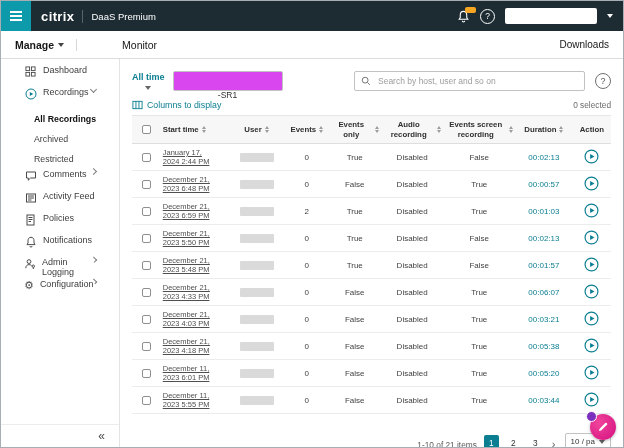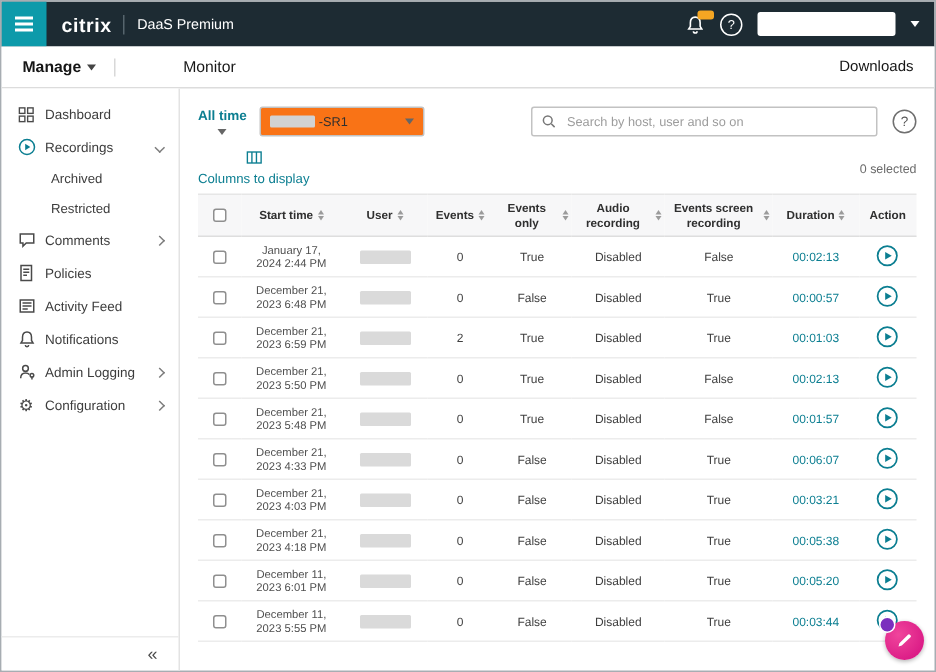--- a/index.html
+++ b/index.html
@@ -24,61 +24,61 @@
   .tri.gray{border-top-color:#666;border-left-width:3px;border-right-width:3px;}
   
   .navbar{flex:0 0 27px;height:27px;background:#fff;border-bottom:1px solid #dcdcdc;display:flex;align-items:center;padding:0 14px;}
   .nav-manage{font-size:10.5px;font-weight:bold;color:#161616;display:flex;align-items:center;gap:4px;cursor:pointer;}
   .nav-div{width:1px;height:12px;background:#d8d8d8;margin:0 12px;}
   .nav-monitor{font-size:10.5px;color:#161616;cursor:pointer;margin-left:33px;}
   .nav-downloads{margin-left:auto;font-size:10px;color:#161616;cursor:pointer;}
   
   .main{flex:1;display:flex;min-height:0;}
   .sidebar{flex:0 0 118px;width:118px;border-right:1px solid #e3e3e3;padding-top:6px;position:relative;background:#fff;}
-  .side-item{display:flex;align-items:center;height:22px;padding:0 10px;font-size:9px;color:#3d3d3d;cursor:pointer;}
+  .side-item{display:flex;align-items:flex-start;height:22px;padding:0 23px;font-size:9px;color:#3d3d3d;cursor:pointer;}
   .side-item .ic{width:13px;height:13px;margin-right:6px;display:flex;align-items:center;justify-content:center;color:#4a4a4a;}
   .gear-glyph{font-family:"DejaVu Sans",sans-serif;font-size:11px;color:#4a4a4a;line-height:1;}
   .side-chev{margin-left:auto;}
   .chev-r{display:inline-block;width:4px;height:4px;border-right:1.2px solid #7d7d7d;border-bottom:1.2px solid #7d7d7d;transform:rotate(-45deg);}
   .chev-d{display:inline-block;width:4px;height:4px;border-right:1.2px solid #7d7d7d;border-bottom:1.2px solid #7d7d7d;transform:rotate(45deg);}
   .sub-item{display:flex;align-items:center;height:20px;padding-left:33px;font-size:8.8px;color:#3d3d3d;cursor:pointer;}
   .sub-item.active{font-weight:bold;color:#101010;}
   .collapse-btn{position:absolute;bottom:0;left:0;right:0;height:22px;display:flex;align-items:center;
     justify-content:flex-end;padding-right:14px;color:#4a4a4a;font-size:12px;border-top:1px solid #ececec;cursor:pointer;}
   
   .content{flex:1;min-width:0;padding:8px 12px;position:relative;display:flex;flex-direction:column;overflow:hidden;}
   .filter-row{display:flex;align-items:center;gap:8px;margin-top:4px;}
   .time-filter{display:flex;align-items:center;gap:4px;color:#0b7e91;font-size:9px;font-weight:bold;cursor:pointer;flex-direction:column;}
   .site-select{width:110px;height:20px;border:1px solid #c2c2c2;border-radius:2px;display:flex;align-items:center;
-    padding:0 6px;gap:3px;background:#f97316;cursor:pointer;box-sizing:border-box;}
+    padding:0 6px;gap:18px;background:#d946ef;cursor:pointer;box-sizing:border-box;flex-direction:column;}
   .redact-sm{width:30px;height:8px;background:#d2d2d2;border-radius:1px;}
   .site-select .val{font-size:8.5px;color:#2f2f2f;}
   .site-select .tri{margin-left:auto;}
   .search-box{margin-left:auto;width:231px;height:20px;border:1px solid #c2c2c2;border-radius:2px;display:flex;
     align-items:center;padding:0 6px;gap:5px;background:#fff;box-sizing:border-box;}
   .search-box input{border:none;outline:none;flex:1;min-width:0;font-size:8.5px;font-family:inherit;color:#333;background:transparent;}
   .search-box input::placeholder{color:#9c9c9c;}
   .help-out{width:14px;height:14px;border:1px solid #6f6f6f;border-radius:50%;color:#555;font-size:9px;
     display:flex;align-items:center;justify-content:center;margin-left:2px;cursor:pointer;flex:0 0 auto;}
   .columns-row{display:flex;align-items:center;margin-top:9px;}
-  .columns-link{display:flex;align-items:center;gap:4px;color:#0b7e91;font-size:8.8px;cursor:pointer;flex-direction:column;}
+  .columns-link{display:flex;align-items:center;gap:4px;color:#0b7e91;font-size:8.8px;cursor:pointer;}
   .selected-count{margin-left:auto;font-size:8.3px;color:#6b6b6b;}
   
   table{width:100%;border-collapse:collapse;table-layout:fixed;margin-top:5px;}
   thead th{background:#f7f7f8;border-top:1px solid #e6e6e6;border-bottom:1px solid #dedede;font-size:7.8px;
     color:#2f2f2f;font-weight:bold;padding:4px 2px;text-align:center;vertical-align:middle;line-height:1.25;}
-  th.left,td.left{text-align:center;}
+  th.left,td.left{text-align:left;}
   .th-wrap{display:inline-flex;align-items:center;gap:3px;}
   .sort{display:inline-flex;flex-direction:column;gap:1px;cursor:pointer;}
   .sort i{width:0;height:0;border-left:2.5px solid transparent;border-right:2.5px solid transparent;}
   .sort .up{border-bottom:3px solid #9b9b9b;}
   .sort .down{border-top:3px solid #9b9b9b;}
   tbody td{border-bottom:1px solid #ececec;font-size:8px;color:#3f3f3f;text-align:center;vertical-align:middle;
     height:24px;padding:1px 2px;}
-  .dl{display:block;font-size:7.5px;color:#4f4f4f;line-height:1.3;}
+  .dl{display:block;font-size:7.5px;color:#4f4f4f;line-height:1.3;text-decoration:underline;}
   .redact{display:inline-block;width:34px;height:9px;background:#dadada;border-radius:1px;vertical-align:middle;}
   .checkbox{display:inline-block;width:9px;height:9px;border:1px solid #8f8f8f;border-radius:2px;background:#fff;
     cursor:pointer;vertical-align:middle;box-sizing:border-box;}
   .dur{color:#0b7e91;cursor:pointer;text-decoration:none;}
   .play{display:inline-flex;cursor:pointer;}
   
   .pager{display:flex;align-items:flex-end;justify-content:flex-end;gap:7px;margin-top:19px;font-size:8.3px;color:#5a5a5a;}
   .page{min-width:15px;height:15px;display:flex;align-items:center;justify-content:center;font-size:8.3px;
     color:#2f2f2f;cursor:pointer;border-radius:2px;}
   .page.current{background:#0b7e91;color:#fff;}
@@ -147,52 +147,53 @@
       <div class="side-item">
         <span class="ic">
           <svg width="12" height="12" viewBox="0 0 12 12">
               <circle cx="6" cy="6" r="5" stroke="#0b7e91" fill="none"></circle>
               <polygon points="4.8,3.9 4.8,8.1 8.2,6" fill="#0b7e91"></polygon>
             </svg>
         </span>
         <span>Recordings</span>
         <span class="side-chev chev-d"></span>
       </div>
+      <div class="sub-item active">All Recordings</div>
       <div class="sub-item">Archived</div>
       <div class="sub-item">Restricted</div>
       <div class="side-item">
         <span class="ic">
           <svg width="12" height="12" viewBox="0 0 12 12" fill="none" stroke="#4a4a4a">
               <path d="M1.5 2 h9 v6 h-5 l-2.2 2.2 v-2.2 h-1.8 z"></path>
             </svg>
         </span>
         <span>Comments</span>
         <span class="side-chev chev-r"></span>
+      </div>
+      <div class="side-item">
+        <span class="ic">
+          <svg width="12" height="12" viewBox="0 0 12 12" fill="none" stroke="#4a4a4a">
+              <rect x="1.5" y="2" width="9" height="8"></rect>
+              <line x1="3" y1="4" x2="9" y2="4"></line>
+              <line x1="3" y1="6" x2="9" y2="6"></line>
+              <line x1="3" y1="8" x2="6.5" y2="8"></line>
+            </svg>
+        </span>
+        <span>Activity Feed</span>
       </div>
       <div class="side-item">
         <span class="ic">
           <svg width="11" height="12" viewBox="0 0 11 12" fill="none" stroke="#4a4a4a">
               <rect x="2" y="1" width="7" height="10"></rect>
               <line x1="3.5" y1="3.5" x2="7.5" y2="3.5"></line>
               <line x1="3.5" y1="5.5" x2="7.5" y2="5.5"></line>
               <line x1="3.5" y1="7.5" x2="6" y2="7.5"></line>
             </svg>
         </span>
         <span>Policies</span>
-      </div>
-      <div class="side-item">
-        <span class="ic">
-          <svg width="12" height="12" viewBox="0 0 12 12" fill="none" stroke="#4a4a4a">
-              <rect x="1.5" y="2" width="9" height="8"></rect>
-              <line x1="3" y1="4" x2="9" y2="4"></line>
-              <line x1="3" y1="6" x2="9" y2="6"></line>
-              <line x1="3" y1="8" x2="6.5" y2="8"></line>
-            </svg>
-        </span>
-        <span>Activity Feed</span>
       </div>
       <div class="side-item">
         <span class="ic">
           <svg width="12" height="12" viewBox="0 0 12 12" fill="none" stroke="#4a4a4a">
               <path d="M6 1.3 C4 1.3 3 2.8 3 4.8 V7 L2 8.6 H10 L9 7 V4.8 C9 2.8 8 1.3 6 1.3 Z"></path>
               <path d="M4.9 10 a1.1 1.1 0 0 0 2.2 0"></path>
             </svg>
         </span>
         <span>Notifications</span>
       </div>

